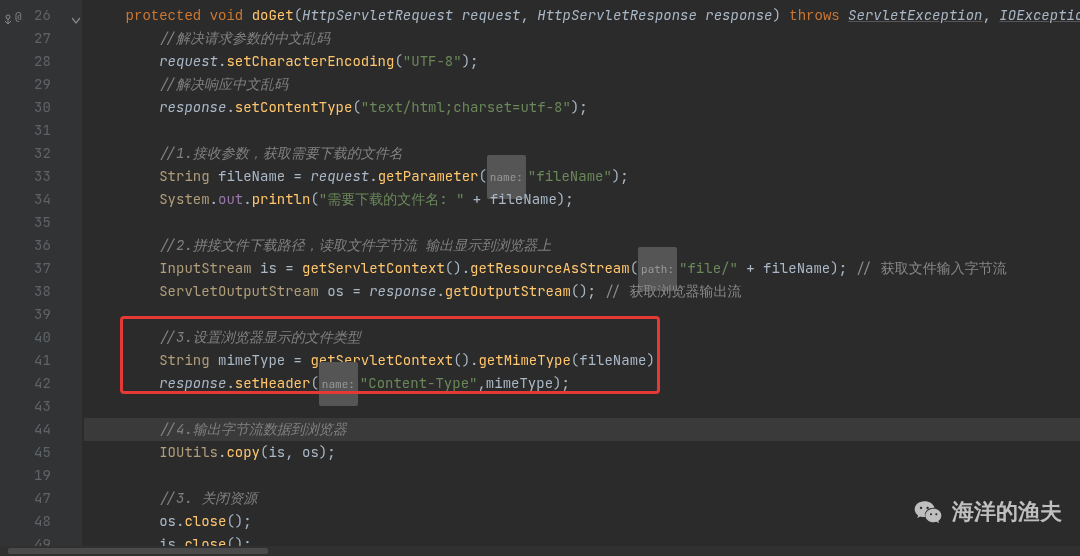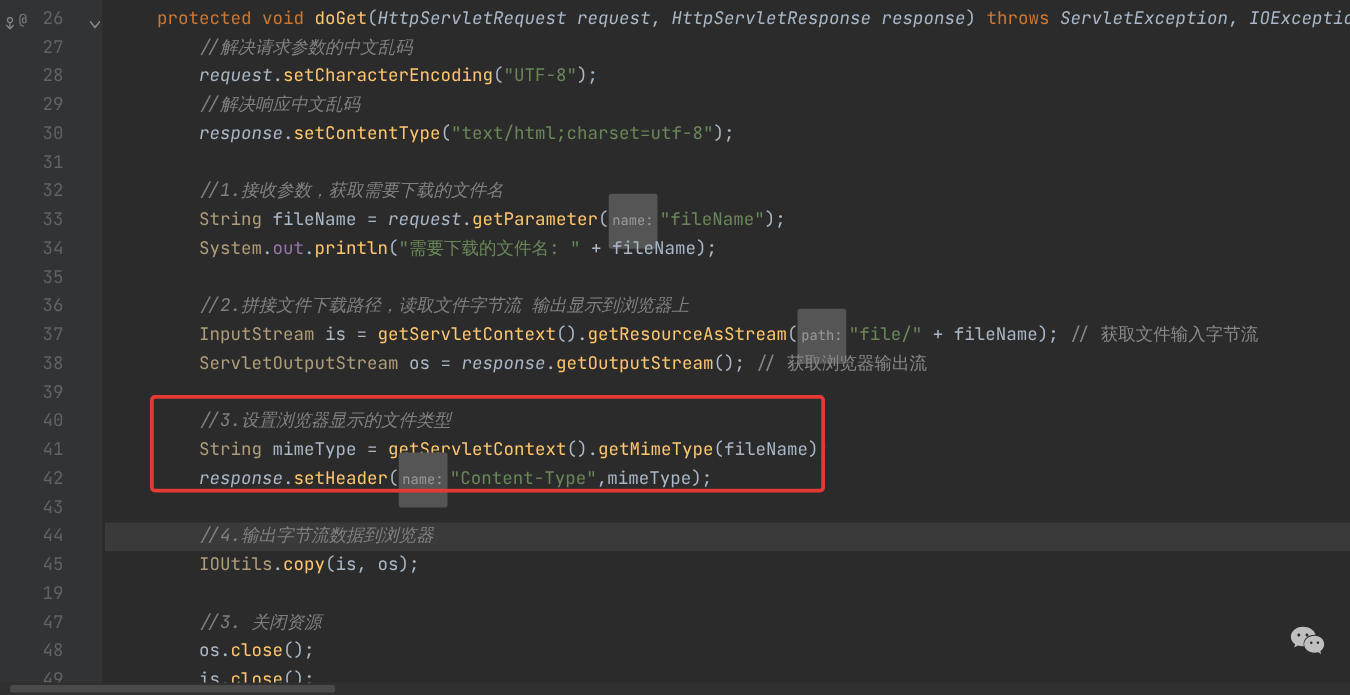--- a/index.html
+++ b/index.html
@@ -67,30 +67,30 @@
     padding-top: 4px;
     flex: 1 1 auto;
     position: relative;
     white-space: pre;
   }
   .line {
     height: 23px; line-height: 23px;
     padding-left: 8px;
   }
   .line.current { background: var(--line-hi); }
-  .kw { color: var(--keyword); font-style: normal; }
+  .kw { color: var(--keyword); font-style: normal; font-family: Liberation Mono, monospace; }
   .ty { color: #b09d79; }
   .cl { color: #a9b7c6; font-style: italic; }
   .mn { color: var(--method); margin-top: 28px; }
   .id { color: var(--ident); margin-top: 12px; }
   .st { color: var(--string); }
   .cm { color: var(--comment); font-style: italic; }
   .cmgray { color: #888; font-style: normal; }
   .pa { color: #a9b7c6; font-style: italic; text-align: right; }
-  .exn { color: #a9b7c6; font-style: italic; text-decoration-color: #555; }
+  .exn { color: #a9b7c6; font-style: italic; text-decoration: underline; text-decoration-color: #555; }
   .hint {
     background: var(--hint-bg);
     color: var(--hint-fg);
     border-radius: 2px;
     padding: 15px 3px;
     font-size: 11px;
     margin-right: 2px;
   }
   .highlight-box {
     position: absolute;
@@ -214,20 +214,21 @@
   <div class="code" id="code"><div class="line">&nbsp;&nbsp;&nbsp;&nbsp;<span class="kw">protected </span><span class="kw">void </span><span class="mn">doGet</span><span class="">(</span><span class="cl">HttpServletRequest </span><span class="pa">request</span><span class="">, </span><span class="cl">HttpServletResponse </span><span class="pa">response</span><span class="">) </span><span class="kw">throws </span><span class="exn">ServletException</span><span class="">, </span><span class="exn">IOException</span></div><div class="line">&nbsp;&nbsp;&nbsp;&nbsp;&nbsp;&nbsp;&nbsp;&nbsp;<span class="cm">//解决请求参数的中文乱码</span></div><div class="line">&nbsp;&nbsp;&nbsp;&nbsp;&nbsp;&nbsp;&nbsp;&nbsp;<span class="pa">request</span><span class="">.</span><span class="mn">setCharacterEncoding</span><span class="">(</span><span class="st">"UTF-8"</span><span class="">);</span></div><div class="line">&nbsp;&nbsp;&nbsp;&nbsp;&nbsp;&nbsp;&nbsp;&nbsp;<span class="cm">//解决响应中文乱码</span></div><div class="line">&nbsp;&nbsp;&nbsp;&nbsp;&nbsp;&nbsp;&nbsp;&nbsp;<span class="pa">response</span><span class="">.</span><span class="mn">setContentType</span><span class="">(</span><span class="st">"text/html;charset=utf-8"</span><span class="">);</span></div><div class="line"></div><div class="line">&nbsp;&nbsp;&nbsp;&nbsp;&nbsp;&nbsp;&nbsp;&nbsp;<span class="cm">//1.接收参数，获取需要下载的文件名</span></div><div class="line">&nbsp;&nbsp;&nbsp;&nbsp;&nbsp;&nbsp;&nbsp;&nbsp;<span class="ty">String </span><span class="">fileName = </span><span class="pa">request</span><span class="">.</span><span class="mn">getParameter</span><span class="">(</span><span class="hint">name:</span><span class="st">"fileName"</span><span class="">);</span></div><div class="line">&nbsp;&nbsp;&nbsp;&nbsp;&nbsp;&nbsp;&nbsp;&nbsp;<span class="ty">System</span><span class="">.</span><span class="id">out</span><span class="">.</span><span class="mn">println</span><span class="">(</span><span class="st">"需要下载的文件名: "</span><span class=""> + fileName);</span></div><div class="line"></div><div class="line">&nbsp;&nbsp;&nbsp;&nbsp;&nbsp;&nbsp;&nbsp;&nbsp;<span class="cm">//2.拼接文件下载路径，读取文件字节流 输出显示到浏览器上</span></div><div class="line">&nbsp;&nbsp;&nbsp;&nbsp;&nbsp;&nbsp;&nbsp;&nbsp;<span class="ty">InputStream </span><span class="">is = </span><span class="mn">getServletContext</span><span class="">().</span><span class="mn">getResourceAsStream</span><span class="">(</span><span class="hint">path:</span><span class="st">"file/"</span><span class=""> + fileName); </span><span class="cmgray">// 获取文件输入字节流</span></div><div class="line">&nbsp;&nbsp;&nbsp;&nbsp;&nbsp;&nbsp;&nbsp;&nbsp;<span class="ty">ServletOutputStream </span><span class="">os = </span><span class="pa">response</span><span class="">.</span><span class="mn">getOutputStream</span><span class="">(); </span><span class="cmgray">// 获取浏览器输出流</span></div><div class="line"></div><div class="line">&nbsp;&nbsp;&nbsp;&nbsp;&nbsp;&nbsp;&nbsp;&nbsp;<span class="cm">//3.设置浏览器显示的文件类型</span></div><div class="line">&nbsp;&nbsp;&nbsp;&nbsp;&nbsp;&nbsp;&nbsp;&nbsp;<span class="ty">String </span><span class="">mimeType = </span><span class="mn">getServletContext</span><span class="">().</span><span class="mn">getMimeType</span><span class="">(fileName);</span></div><div class="line">&nbsp;&nbsp;&nbsp;&nbsp;&nbsp;&nbsp;&nbsp;&nbsp;<span class="pa">response</span><span class="">.</span><span class="mn">setHeader</span><span class="">(</span><span class="hint">name:</span><span class="st">"Content-Type"</span><span class="">,mimeType);</span></div><div class="line"></div><div class="line current">&nbsp;&nbsp;&nbsp;&nbsp;&nbsp;&nbsp;&nbsp;&nbsp;<span class="cm">//4.输出字节流数据到浏览器</span></div><div class="line">&nbsp;&nbsp;&nbsp;&nbsp;&nbsp;&nbsp;&nbsp;&nbsp;<span class="ty">IOUtils</span><span class="">.</span><span class="mn">copy</span><span class="">(is, os);</span></div><div class="line"></div><div class="line">&nbsp;&nbsp;&nbsp;&nbsp;&nbsp;&nbsp;&nbsp;&nbsp;<span class="cm">//3. 关闭资源</span></div><div class="line">&nbsp;&nbsp;&nbsp;&nbsp;&nbsp;&nbsp;&nbsp;&nbsp;<span class="">os.</span><span class="mn">close</span><span class="">();</span></div><div class="line">&nbsp;&nbsp;&nbsp;&nbsp;&nbsp;&nbsp;&nbsp;&nbsp;<span class="">is.</span><span class="mn">close</span><span class="">();</span></div></div>
 
   <div class="highlight-box" id="hlbox" style="top: 316px; left: 120px; width: 540px; height: 78px;"></div>
 
   <div class="watermark">
     <span class="wechat-icon">
       <svg viewBox="0 0 48 48">
           <path d="M18.5 8C10.5 8 4 13.4 4 20c0 3.7 2 7 5.2 9.1l-1.3 4 4.6-2.4c1.9.5 3.9.8 6 .8.4 0 .8 0 1.2-.1-.3-.9-.4-1.9-.4-2.9 0-6 5.8-10.9 13-10.9.5 0 1 0 1.4.1C32.4 12.1 26 8 18.5 8zm-4.9 8.2c1 0 1.8.8 1.8 1.8s-.8 1.8-1.8 1.8-1.8-.8-1.8-1.8.8-1.8 1.8-1.8zm9.8 0c1 0 1.8.8 1.8 1.8s-.8 1.8-1.8 1.8-1.8-.8-1.8-1.8.8-1.8 1.8-1.8zM32.5 19C25.6 19 20 23.6 20 29.2c0 5.6 5.6 10.2 12.5 10.2 1.5 0 3-.2 4.3-.6l3.7 2-1.1-3.4c2.7-1.8 4.6-4.6 4.6-8.2C44 23.6 39.4 19 32.5 19zm-4 6.8c.8 0 1.5.7 1.5 1.5s-.7 1.5-1.5 1.5-1.5-.7-1.5-1.5.7-1.5 1.5-1.5zm8 0c.8 0 1.5.7 1.5 1.5s-.7 1.5-1.5 1.5-1.5-.7-1.5-1.5.7-1.5 1.5-1.5z"></path>
         </svg>
     </span>
+    <span>海洋的渔夫</span>
   </div>
 
   <div class="scrollbar-bottom">
     <div class="scrollbar-thumb"></div>
   </div>
 <div class="fold-handle" style="top: 11px;"><svg viewBox="0 0 8 9">
         <polyline points="0,2 4,7 8,2"></polyline>
       </svg></div>
   </div>
 

